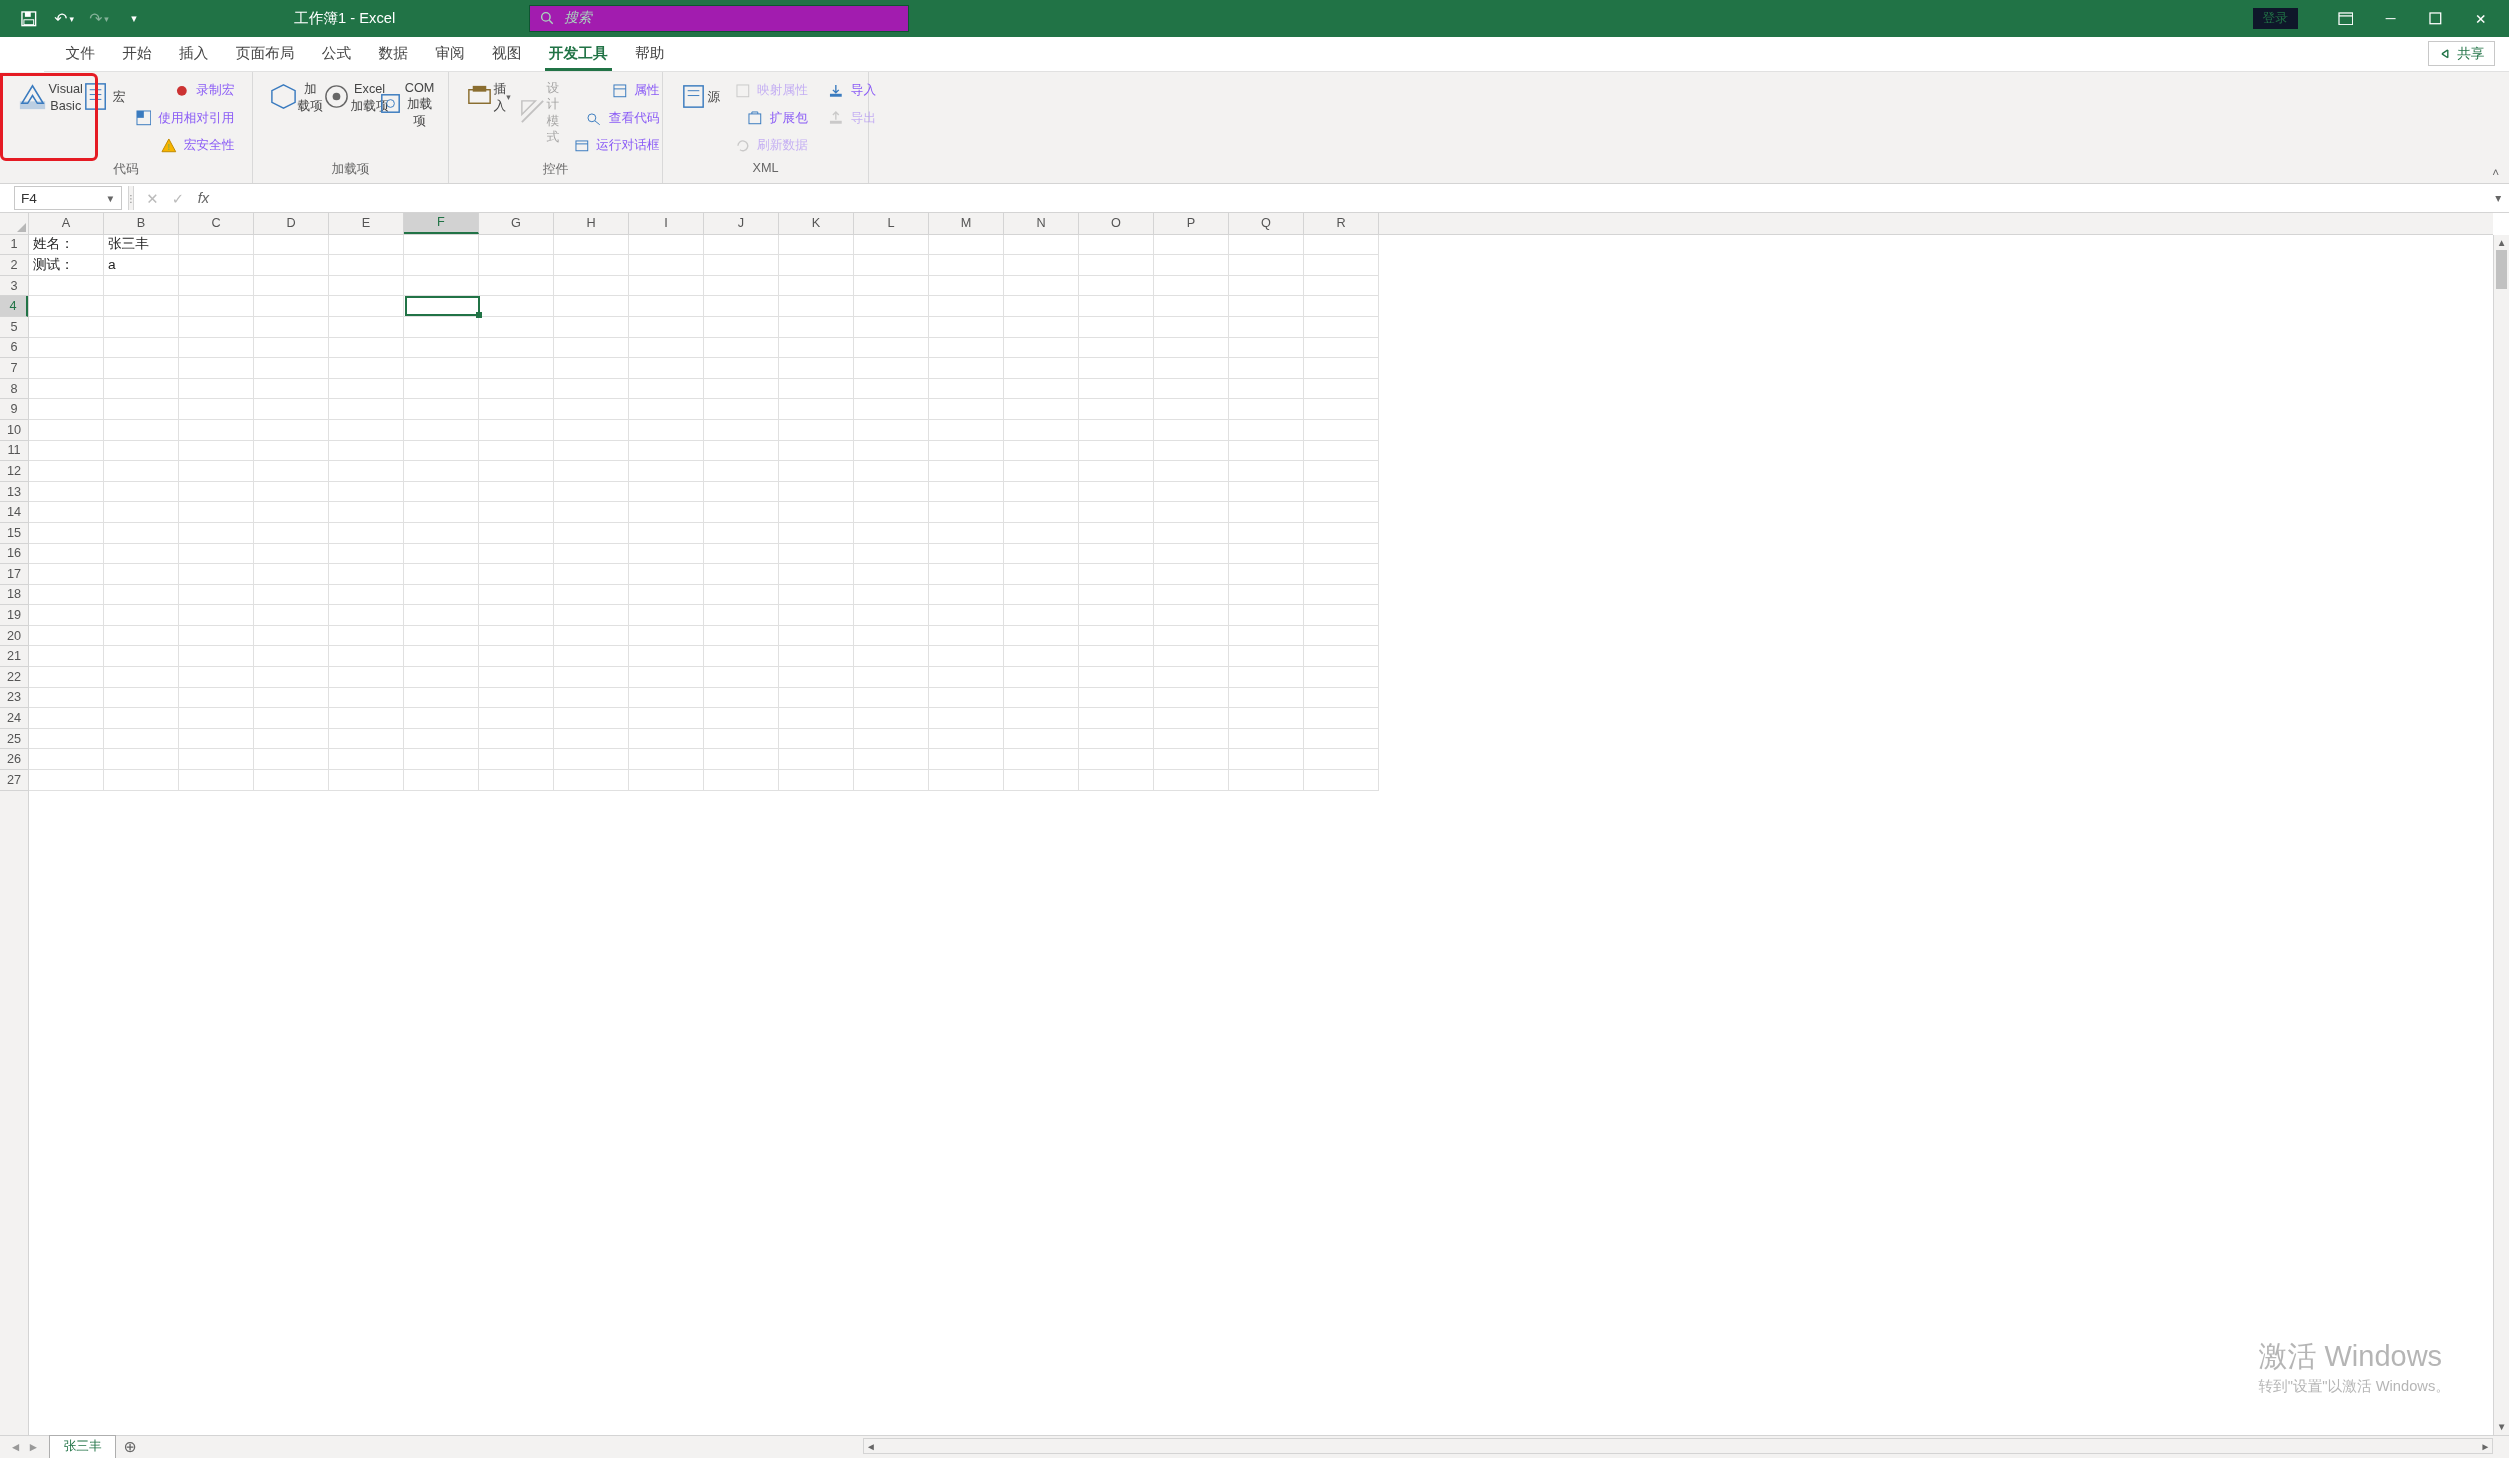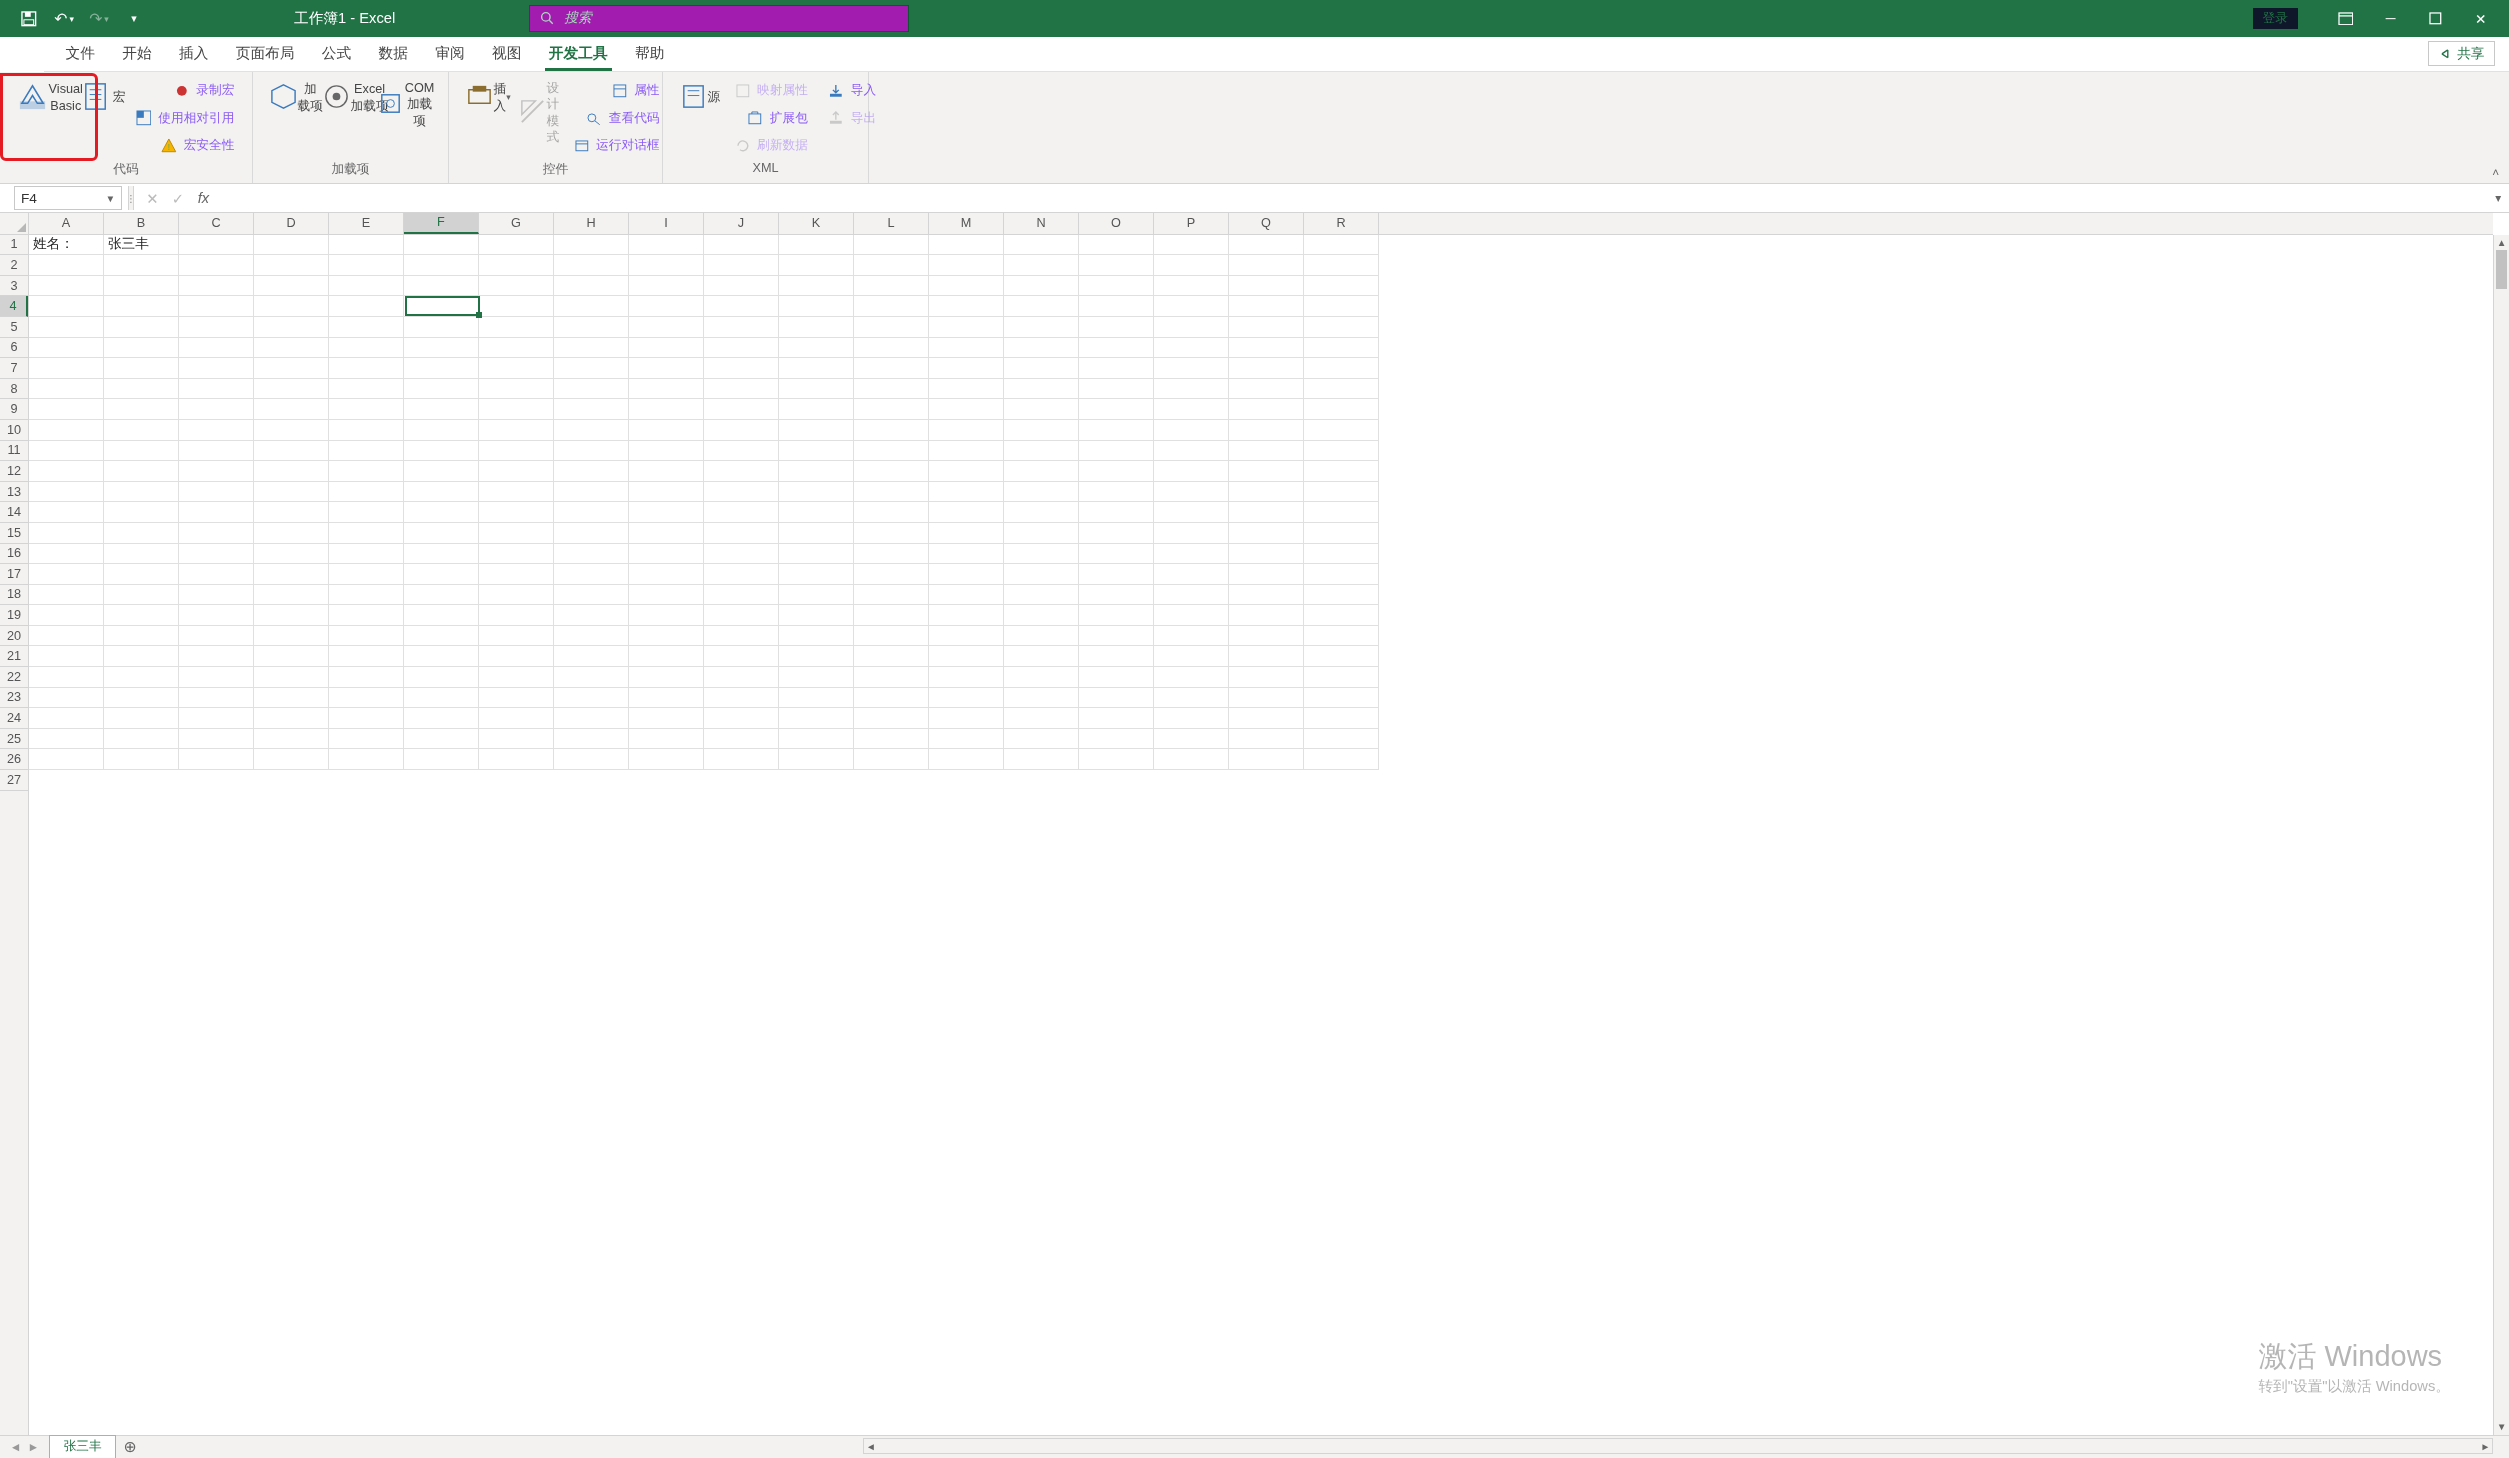--- a/index.html
+++ b/index.html
@@ -445,20 +445,40 @@
         <div class="cell"></div>
         <div class="cell"></div>
         <div class="cell"></div>
         <div class="cell"></div>
         <div class="cell"></div>
         <div class="cell"></div>
         <div class="cell"></div>
         <div class="cell"></div>
       </div>
       <div class="cellrow">
+        <div class="cell">测试：</div>
+        <div class="cell">a</div>
+        <div class="cell"></div>
+        <div class="cell"></div>
+        <div class="cell"></div>
+        <div class="cell"></div>
+        <div class="cell"></div>
+        <div class="cell"></div>
+        <div class="cell"></div>
+        <div class="cell"></div>
+        <div class="cell"></div>
+        <div class="cell"></div>
+        <div class="cell"></div>
+        <div class="cell"></div>
+        <div class="cell"></div>
+        <div class="cell"></div>
+        <div class="cell"></div>
+        <div class="cell"></div>
+      </div>
+      <div class="cellrow">
         <div class="cell"></div>
         <div class="cell"></div>
         <div class="cell"></div>
         <div class="cell"></div>
         <div class="cell"></div>
         <div class="cell"></div>
         <div class="cell"></div>
         <div class="cell"></div>
         <div class="cell"></div>
         <div class="cell"></div>

